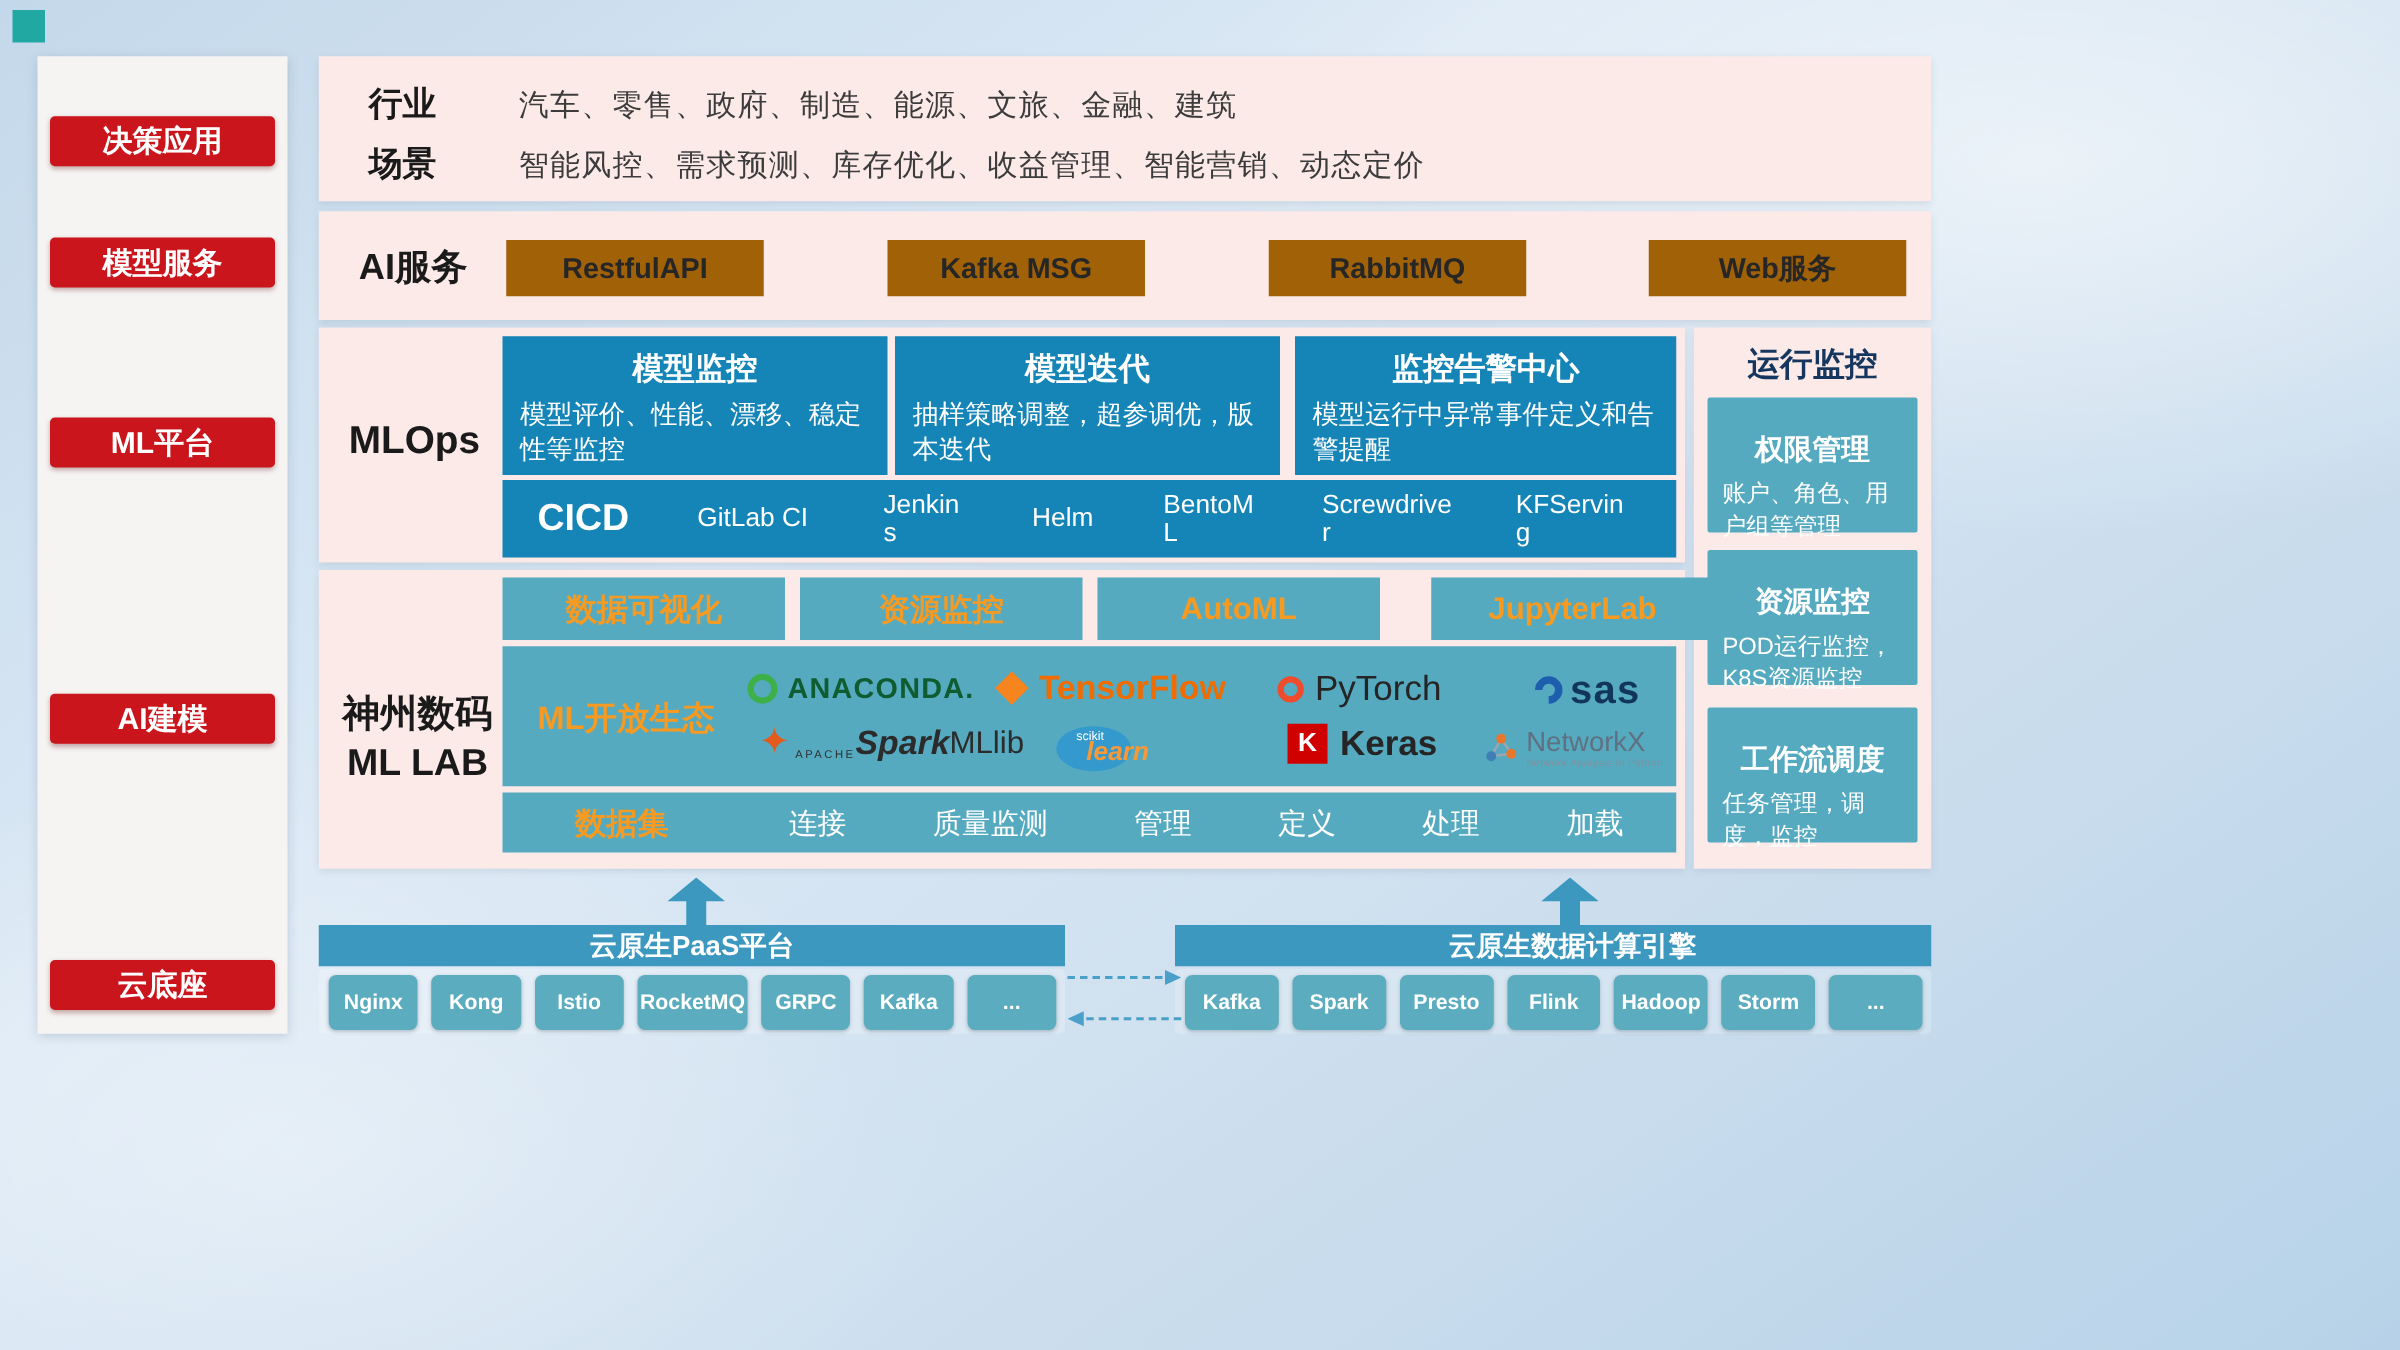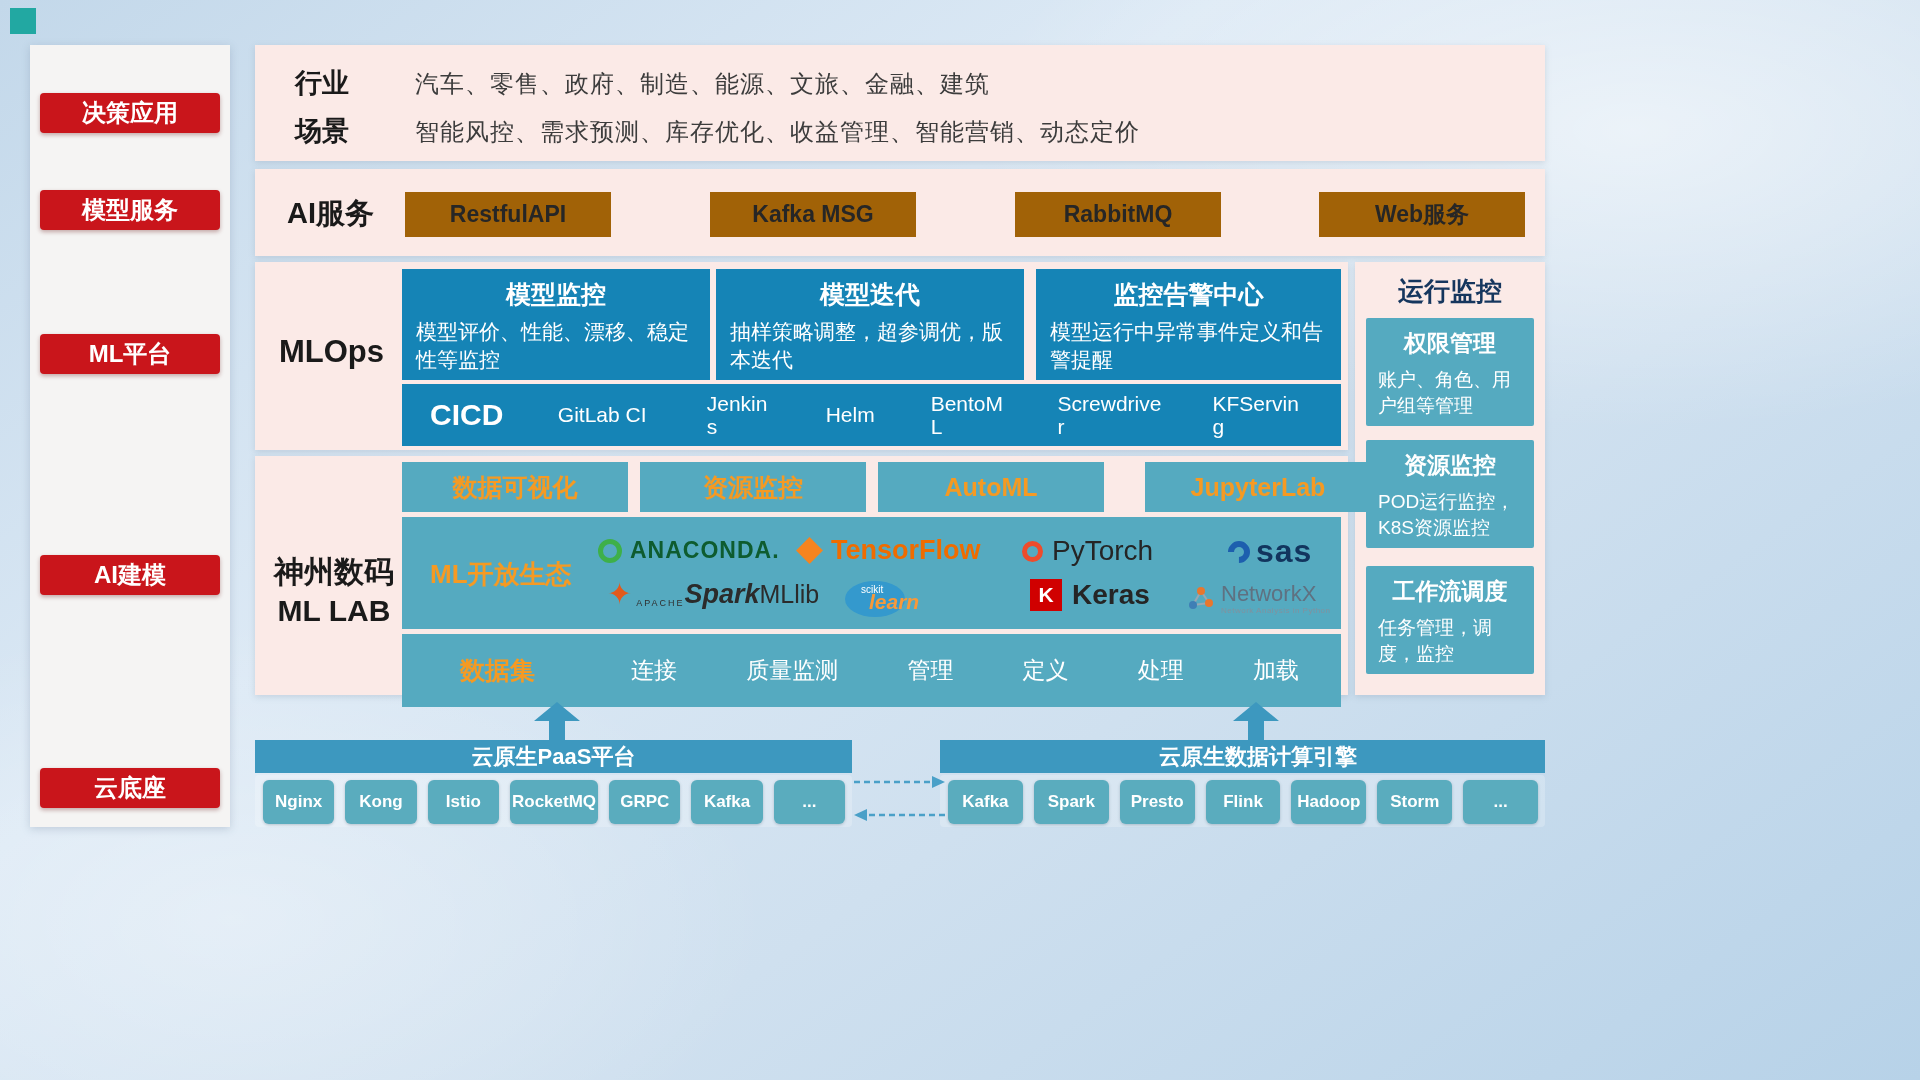--- a/index.html
+++ b/index.html
@@ -43,21 +43,21 @@
   .cicd { left:147px; top:122px; width:939px; height:62px; background:#1584b6; color:#fff;
     display:flex; align-items:center; }
   .cicd-label { font-size:30px; font-weight:bold; margin-left:28px; }
   .cicd-tools { flex:1; display:flex; justify-content:space-around; align-items:center; margin:0 14px 0 30px; }
   .tool { font-size:21px; word-break:break-all; line-height:1.1; }
   .tw1{width:100px} .tw2{width:70px} .tw3{width:56px} .tw4{width:78px} .tw5{width:106px} .tw6{width:90px}
 
   .mon-title { left:0; top:12px; width:100%; text-align:center; font-size:26px; font-weight:bold; color:#15365e; }
   .mon-card { left:11px; width:168px; height:108px; background:#55aac0; color:#fff; border-radius:2px; }
   .mo1{top:56px} .mo2{top:178px} .mo3{top:304px}
-  .mon-card .t { text-align:center; font-size:23px; font-weight:bold; margin-top:10px; }
+  .mon-card .t { text-align:center; font-size:23px; font-weight:bold; margin-top:26px; }
   .mon-card .d { font-size:19px; margin:8px 12px 0; line-height:1.35; }
 
   .lab-label { left:13px; top:96px; width:132px; text-align:center; font-size:30px; font-weight:bold;
     color:#1a1a1a; line-height:1.3; }
   .top-btn { top:6px; width:226px; height:50px; background:#55aac0; color:#f59a23; font-size:25px;
     font-weight:bold; display:flex; align-items:center; justify-content:center; }
   .tb1{left:147px} .tb2{left:385px} .tb3{left:623px} .tb4{left:890px}
 
   .eco { left:147px; top:61px; width:939px; height:112px; background:#55aac0; }
   .eco-label { left:28px; top:40px; font-size:26px; font-weight:bold; color:#f59a23; }
@@ -84,21 +84,21 @@
   .sk-top { position:absolute; left:16px; top:7px; font-size:10px; color:#fff; }
   .sk-learn { position:absolute; left:24px; top:13px; font-size:21px; font-weight:bold; font-style:italic; color:#f89939; }
   .keras-ic { width:32px; height:32px; background:#d00000; color:#fff; font-weight:bold; font-size:21px;
     display:flex; align-items:center; justify-content:center; margin-right:10px; }
   .keras-tx { font-size:28px; font-weight:bold; color:#252525; }
   .nx-col { display:flex; flex-direction:column; line-height:1.15; }
   .nx-tx { font-size:22px; color:#5f7181; font-weight:500; }
   .nx-sub { font-size:8px; color:#82919e; letter-spacing:0.5px; }
   .nx-ic { margin-right:7px; }
 
-  .dataset { left:147px; top:178px; width:939px; height:73px; background:#55aac0; display:flex;
+  .dataset { left:147px; top:178px; width:939px; height:48px; background:#55aac0; display:flex;
     align-items:center; color:#fff; font-size:23px; }
   .ds-label { color:#f59a23; font-weight:bold; font-size:25px; margin-left:58px; }
   .ds-items { flex:1; display:flex; justify-content:space-between; margin:0 42px 0 96px; }
 
   .bar { top:740px; height:33px; background:#3d98bf; color:#fff; font-weight:bold; font-size:22px;
     display:flex; align-items:center; justify-content:center; }
   .bar1 { left:255px; width:597px; } .bar2 { left:940px; width:605px;padding-left:31px; }
   .strip { top:775px; height:52px; background:rgba(255,255,255,0.22); border-radius:4px; }
   .st1{left:255px; width:597px;} .st2{left:940px; width:605px;}
   .tech-row { display:flex; gap:11px; top:780px; height:44px; }

